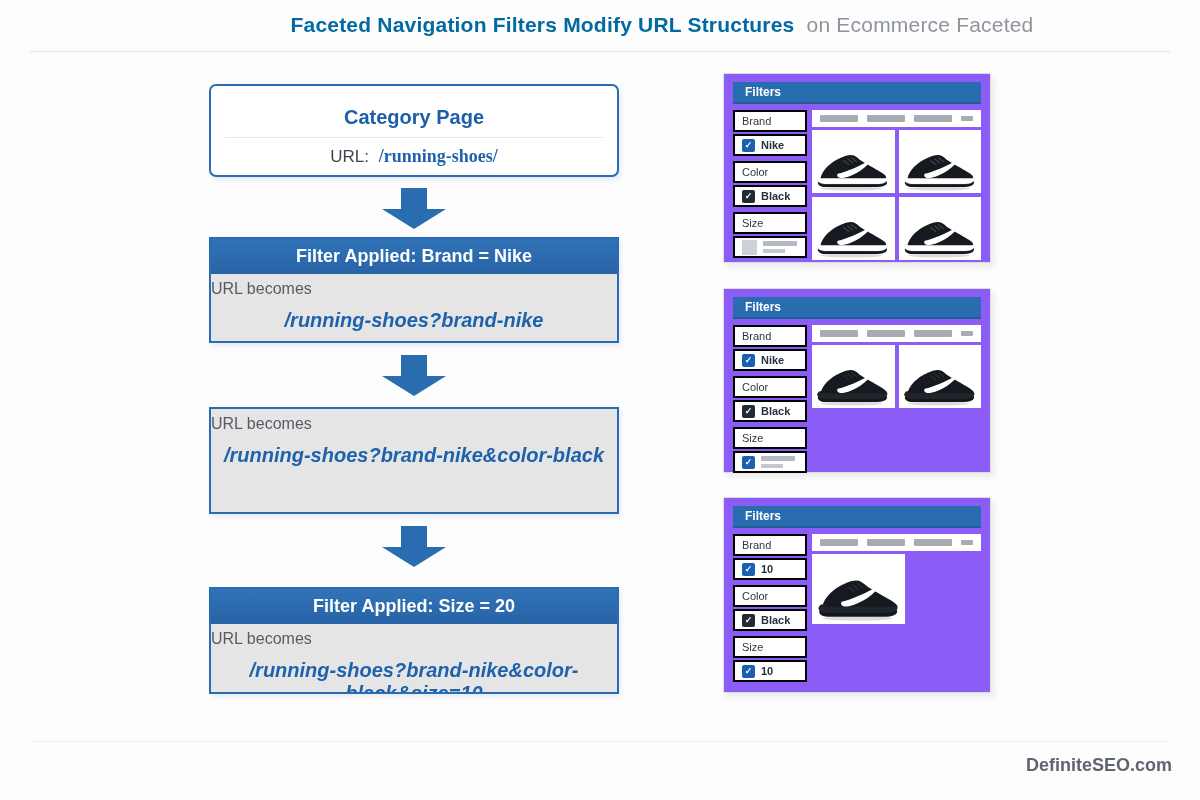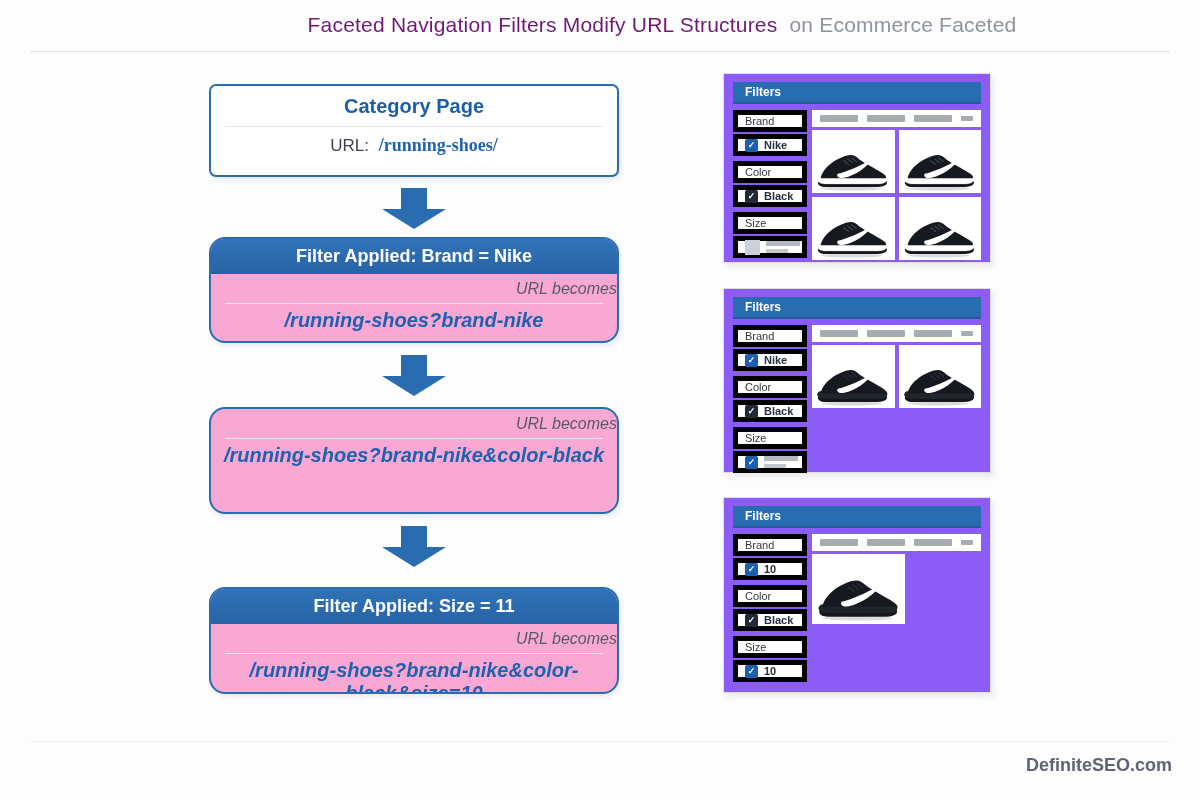--- a/index.html
+++ b/index.html
@@ -6,77 +6,77 @@
   html,body { background:#ffffff; }
   .page {
     position:relative; width:1200px; height:800px; overflow:hidden;
     background:#fdfdfe; font-family:"Liberation Sans", sans-serif;
   }
   
   .title-wrap {
     position:absolute; top:13px; left:0; width:100%;
     padding-left:124px; text-align:center; font-size:21px; letter-spacing:0.2px;
   }
-  .title-highlight { color:#701a75; font-weight:normal; }
+  .title-highlight { color:#0369a1; font-weight:bold; }
   .title-rest { color:#8e949c; font-weight:normal; margin-left:6px; }
   .rule { position:absolute; left:30px; right:30px; height:1px; background:#e2e4e8; }
   .rule-top { top:51px; }
   .rule-bottom { top:741px; background:#eceef1; }
   .watermark {
     position:absolute; top:755px; right:28px;
     font-size:18px; font-weight:bold; color:#5f6570;
   }
   
   .flow { position:absolute; left:209px; top:84px; width:410px; }
   .box-category {
     position:absolute; top:0; left:0; width:410px; height:93px;
     background:#ffffff; border:2px solid #2a6cb0; border-radius:7px;
     box-shadow:2px 3px 5px rgba(40,80,140,0.10);
   }
-  .box-cat-title { margin-top:9px; text-align:center; font-size:20px; font-weight:bold; color:#1c5fa8; }
+  .box-cat-title { margin-top:20px; text-align:center; font-size:20px; font-weight:bold; color:#1c5fa8; }
   .divider { height:1px; background:#e4e7eb; margin:8px 14px; }
   .url-line { text-align:center; font-size:17px; margin-top:6px; }
   .url-label { color:#3f444d;text-align:right; }
   .url-value { color:#1e62ad; font-weight:bold; font-size:18px; margin-left:5px;font-family:Liberation Serif, serif; }
   .arrow { position:absolute; left:50%; transform:translateX(-50%); width:64px; }
   .arrow-1 { top:104px; } .arrow-2 { top:271px; } .arrow-3 { top:442px; }
   .arrow-stem { width:26px; height:21px; background:#2a6cb0; margin:0 auto; }
   .arrow-head { width:0; height:0; border-left:32px solid transparent;
     border-right:32px solid transparent; border-top:20px solid #2a6cb0; }
   .step {
     position:absolute; left:0; width:410px; height:106px;
-    background:#f9a8d4; border:2px solid #2a6cb0; border-radius:16px;
+    background:#e5e5e5; border:2px solid #2a6cb0; border-radius:0;
     box-shadow:2px 3px 5px rgba(40,80,140,0.10); overflow:hidden;
   }
   .step-1 { top:153px; } .step-2 { top:323px; height:107px; } .step-3 { top:503px; height:107px; }
   .step-header {
     height:35px; line-height:35px; text-align:center; background:#2a6cb0;
     background:linear-gradient(#3173b7,#2763a6);
     color:#ffffff; font-weight:bold; font-size:18px;
   }
-  .step-becomes { text-align:right; font-size:16px; color:#565c66; margin-top:6px;font-style:italic; }
+  .step-becomes { text-align:left; font-size:16px; color:#565c66; margin-top:6px; }
   .step-divider { height:1px; background:#e4e7eb; margin:5px 14px; }
   .step-url { text-align:center; font-size:20px; font-weight:bold; font-style:italic; color:#1e62ad; }
   
   .panel {
     position:absolute; left:723px; width:268px;
     background:#8b5cf6; border:1px solid #dddfe4;
     box-shadow:3px 4px 6px rgba(0,0,0,0.08);
   }
   .panel-1 { top:73px;  height:190px; }
   .panel-2 { top:288px; height:185px; }
   .panel-3 { top:497px; height:196px; }
   .panel-header {
     position:absolute; left:9px; right:9px; top:8px; height:22px;
     background:#2a6cb0; border-bottom:2px solid #225c98;
     color:#ffffff; font-weight:bold; font-size:12px; line-height:21px; padding-left:12px;
   }
   .sidebar { position:absolute; left:9px; top:36px; width:74px; }
   .cell {
-    background:#ffffff; border:5px solid #000000; height:22px; margin-bottom:2px;
+    background:#ffffff; border:2px solid #000000; height:22px; margin-bottom:2px;
     display:flex; align-items:center; padding-left:7px;
     font-size:11px; color:#2e3744;
   }
   .cell.option { font-weight:bold; color:#273040; }
   .group-gap { height:3px; }
   .checkbox {
     width:13px; height:13px; border-radius:2px; margin-right:6px; flex:none;
     display:inline-flex; align-items:center; justify-content:center;
   }
   .checkbox::before { content:"\2713"; color:#ffffff; font-size:9px; font-weight:bold; }
@@ -147,21 +147,21 @@
       <div class="step-divider"></div>
       <div class="step-url">/running-shoes?brand-nike&amp;color-black</div>
     </div>
 
     <div class="arrow arrow-3">
       <div class="arrow-stem"></div>
       <div class="arrow-head"></div>
     </div>
 
     <div class="step step-3">
-      <div class="step-header">Filter Applied: Size = 11</div>
+      <div class="step-header">Filter Applied: Size = 20</div>
       <div class="step-becomes">URL becomes</div>
       <div class="step-divider"></div>
       <div class="step-url">/running-shoes?brand-nike&amp;color-black&amp;size=10</div>
     </div>
   </div>
 
   <div class="panel panel-1">
     <div class="panel-header">Filters</div>
     <div class="sidebar">
       <div class="cell label">Brand</div>

